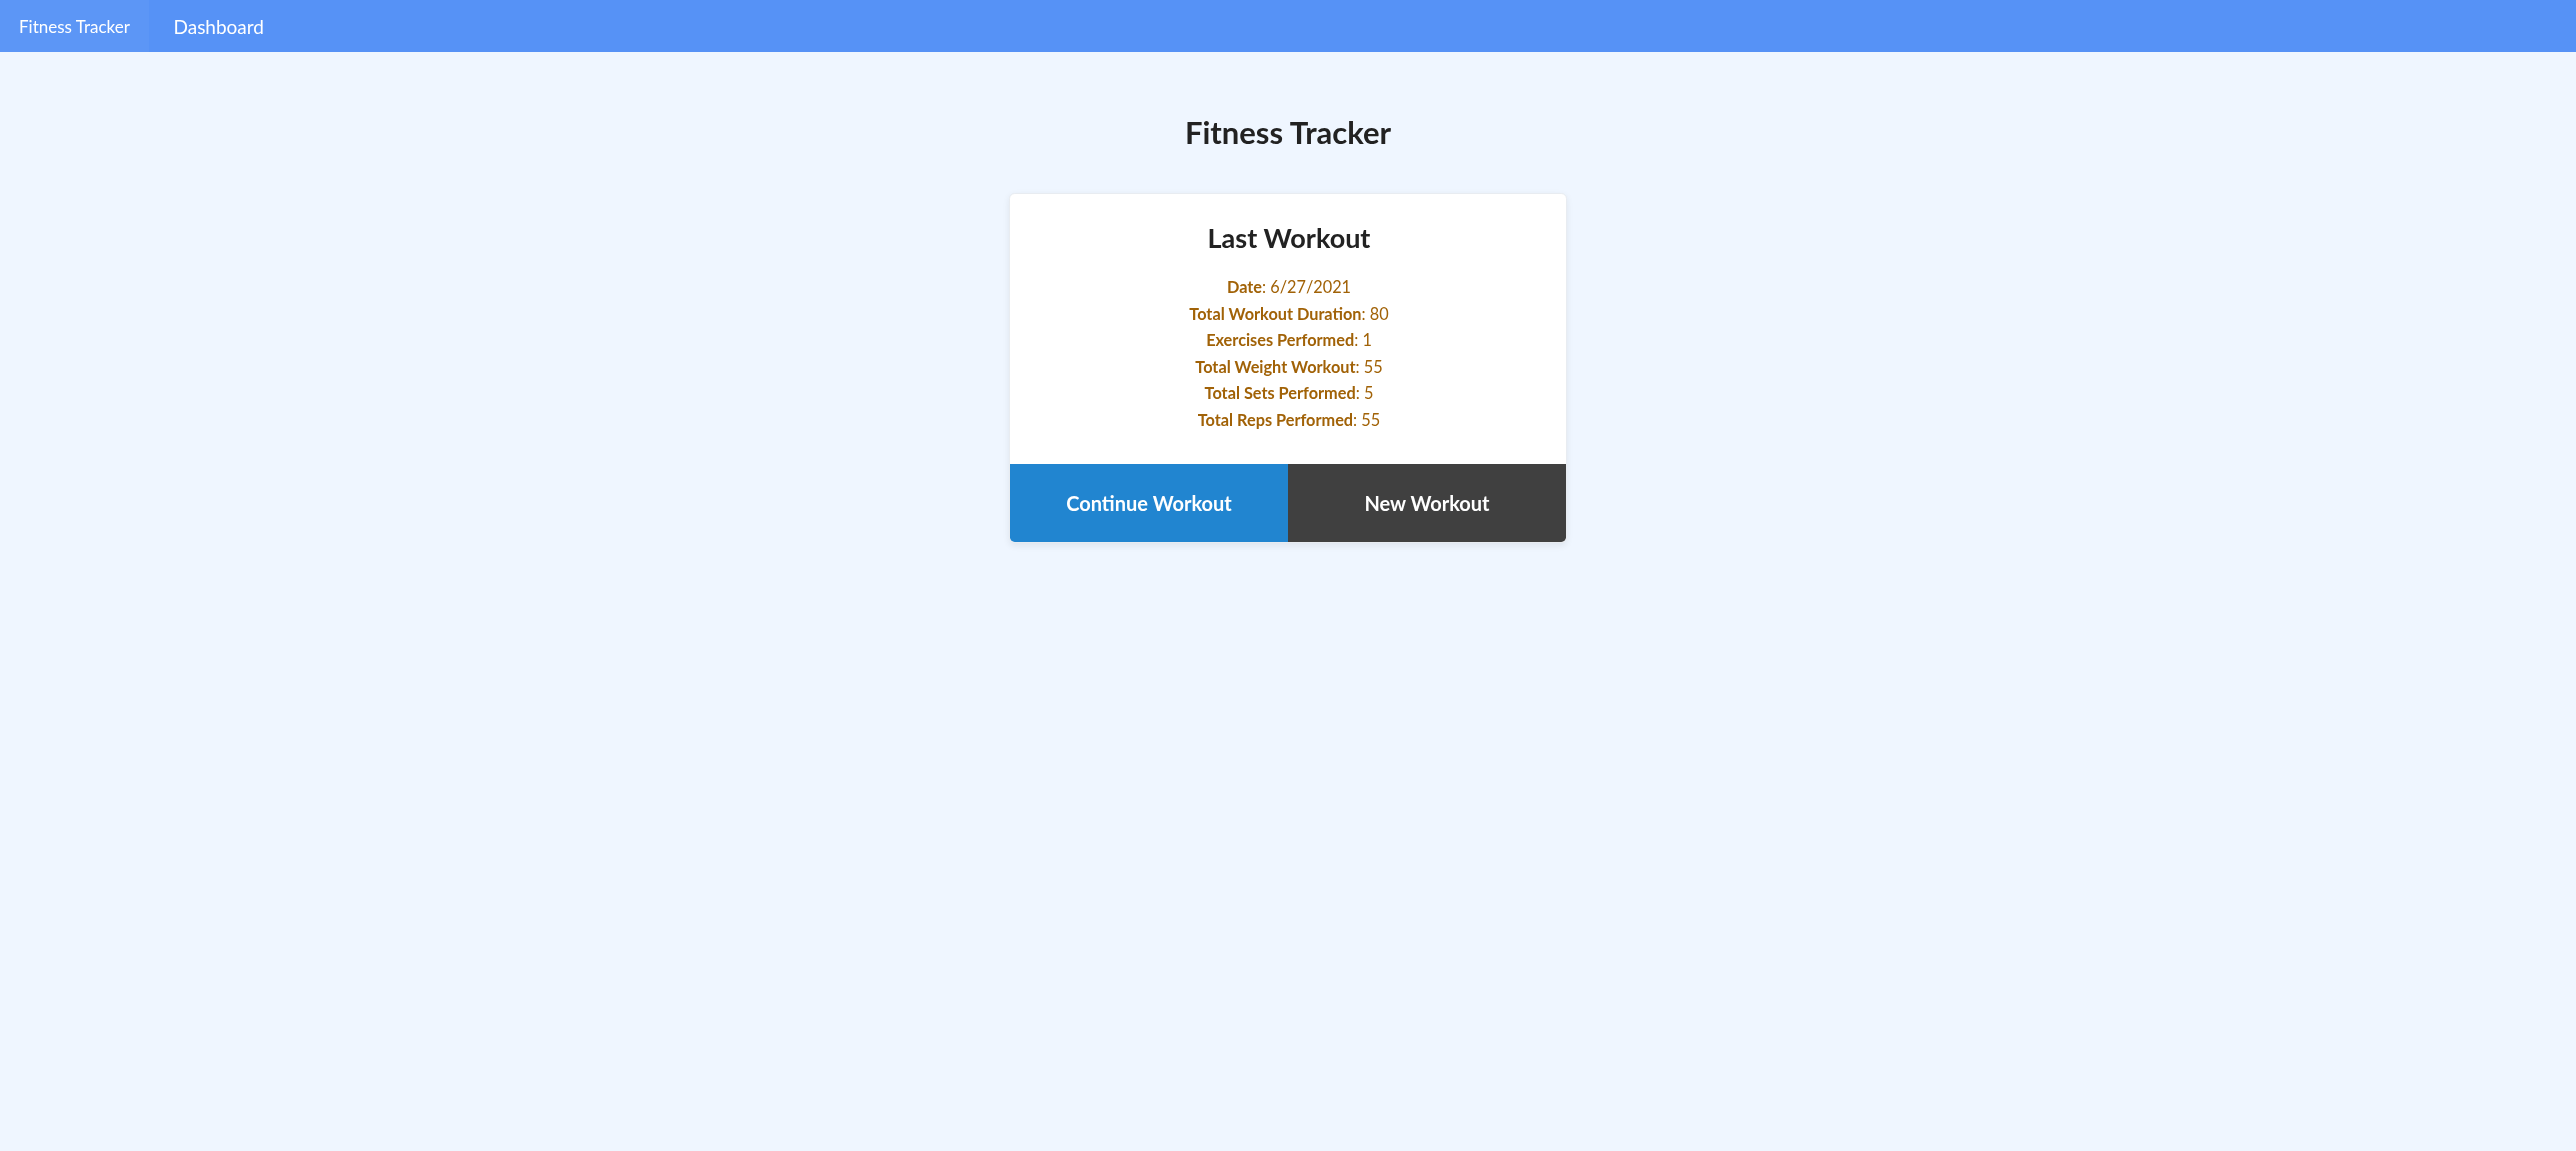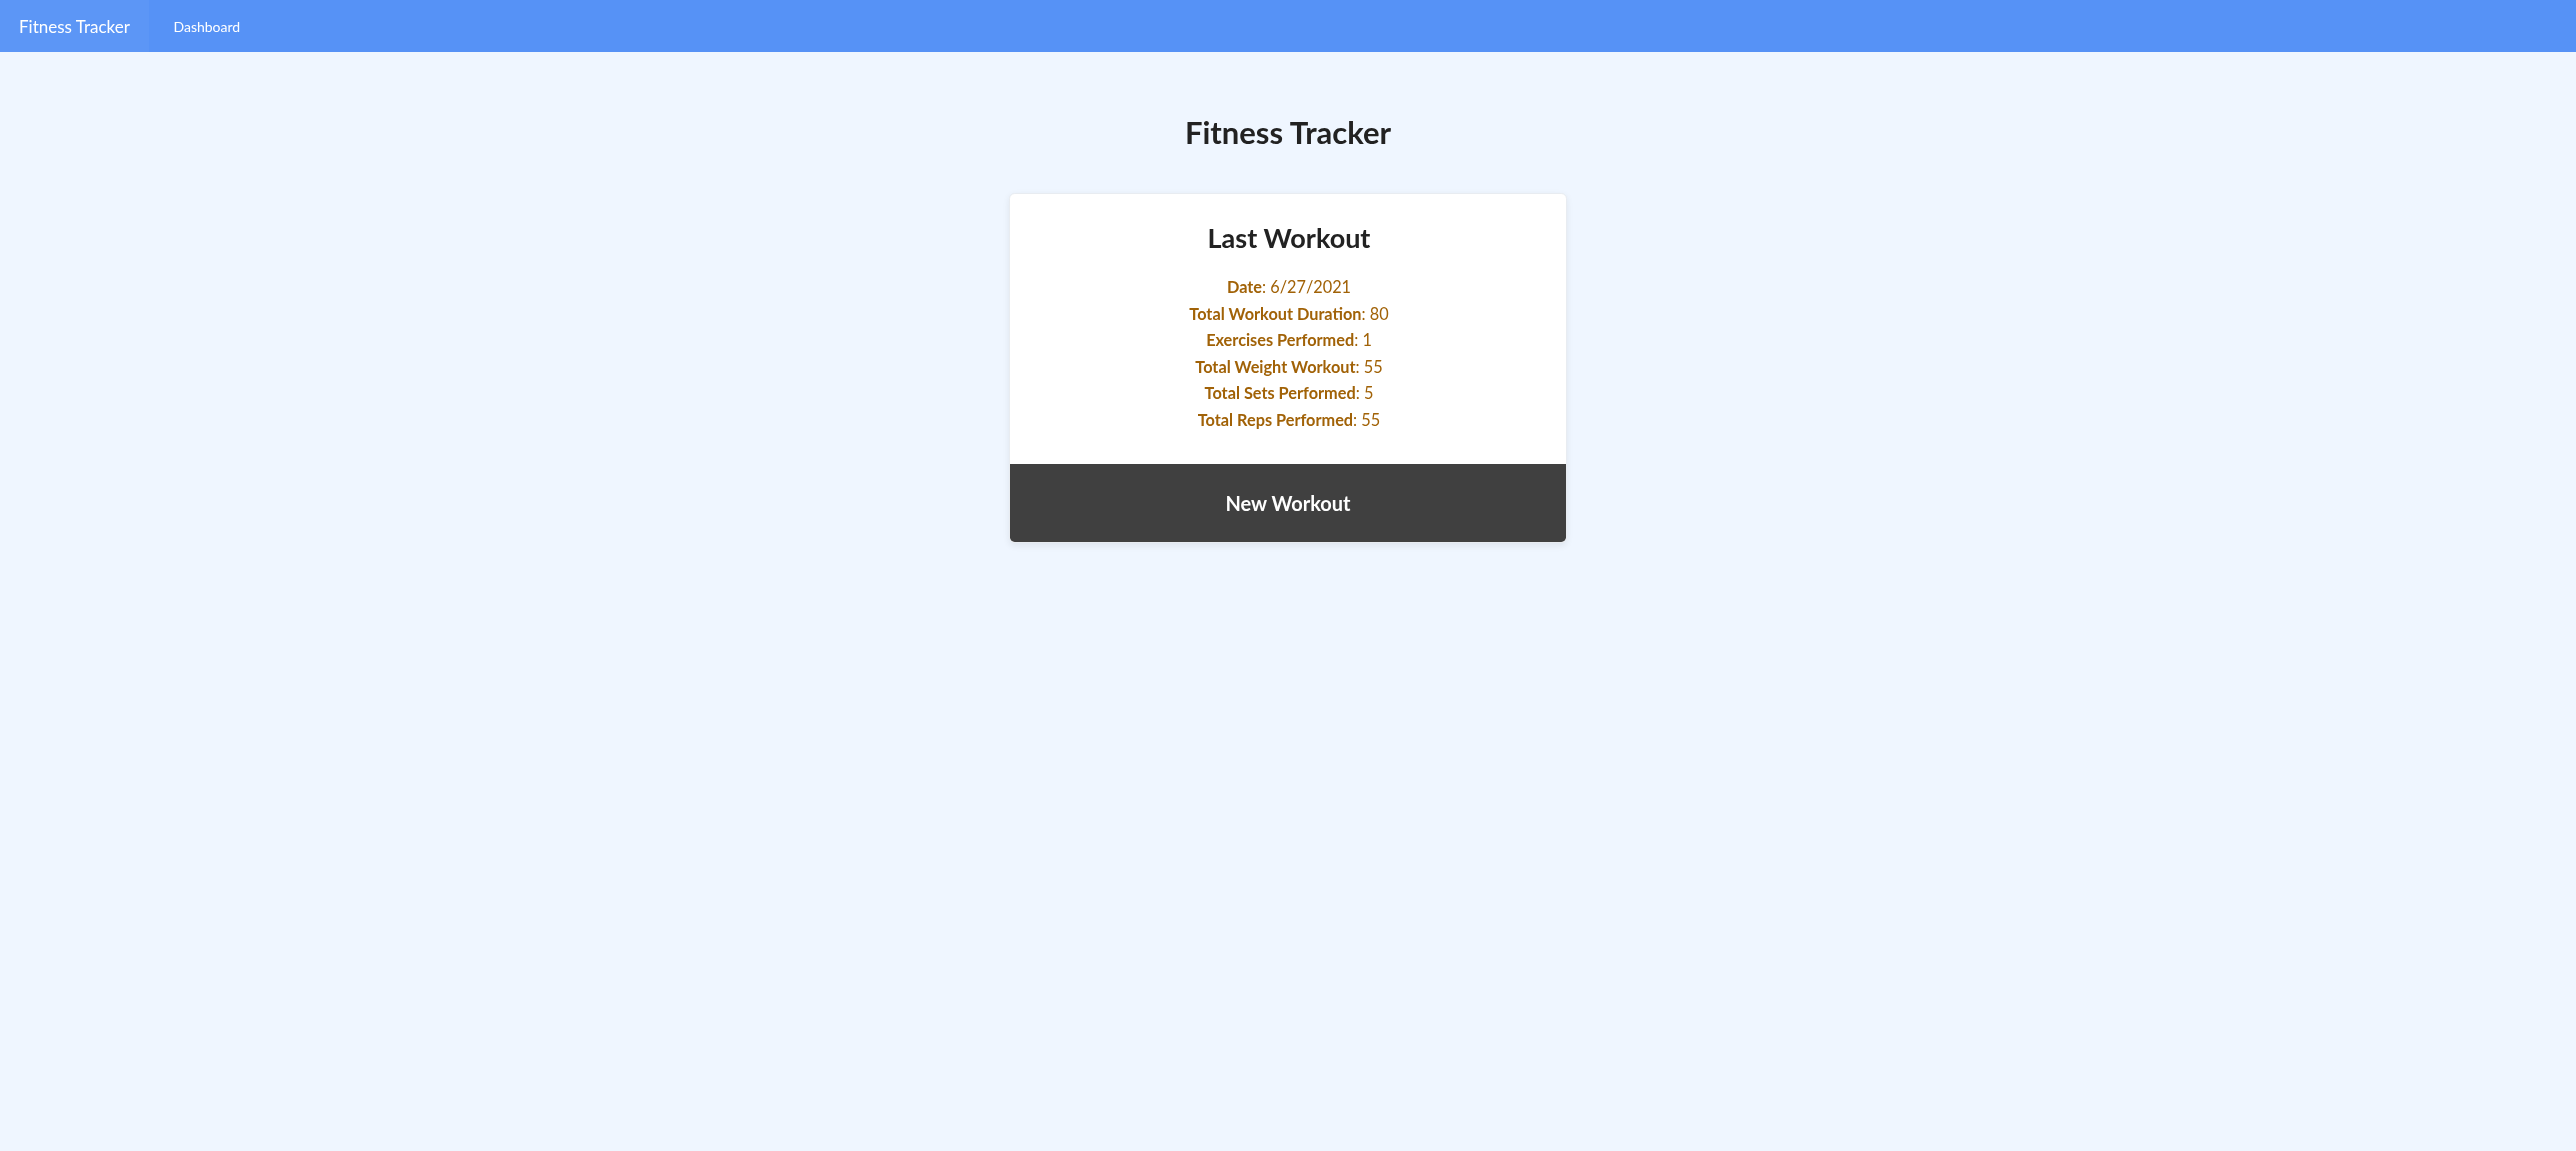--- a/index.html
+++ b/index.html
@@ -22,21 +22,21 @@
     .nav-brand {
       font-size: 17px;
       color: #ffffff;
       padding: 0 19px;
       display: flex;
       align-items: center;
       background: rgba(255,255,255,0.04);
       cursor: pointer;
     }
     .nav-item {
-      font-size: 14px;
+      font-size: 19px;
       color: #ffffff;
       padding: 0 17px;
       display: flex;
       align-items: center;
       cursor: pointer;
       margin-left: 7.6px;
     }
     .main-container {
       width: 100%;
       display: flex;
@@ -126,17 +126,18 @@
       </p>
       <p class="stat-row">
         <span class="stat-label">Total Sets Performed</span><span>: </span><span>5</span>
       </p>
       <p class="stat-row">
         <span class="stat-label">Total Reps Performed</span><span>: </span><span>55</span>
       </p>
     </div>
 
     <div class="button-row">
+      <button class="btn btn-blue">Continue Workout</button>
       <button class="btn btn-green">New Workout</button>
     </div>
   </div>
 </div>
 
 
 </body></html>

